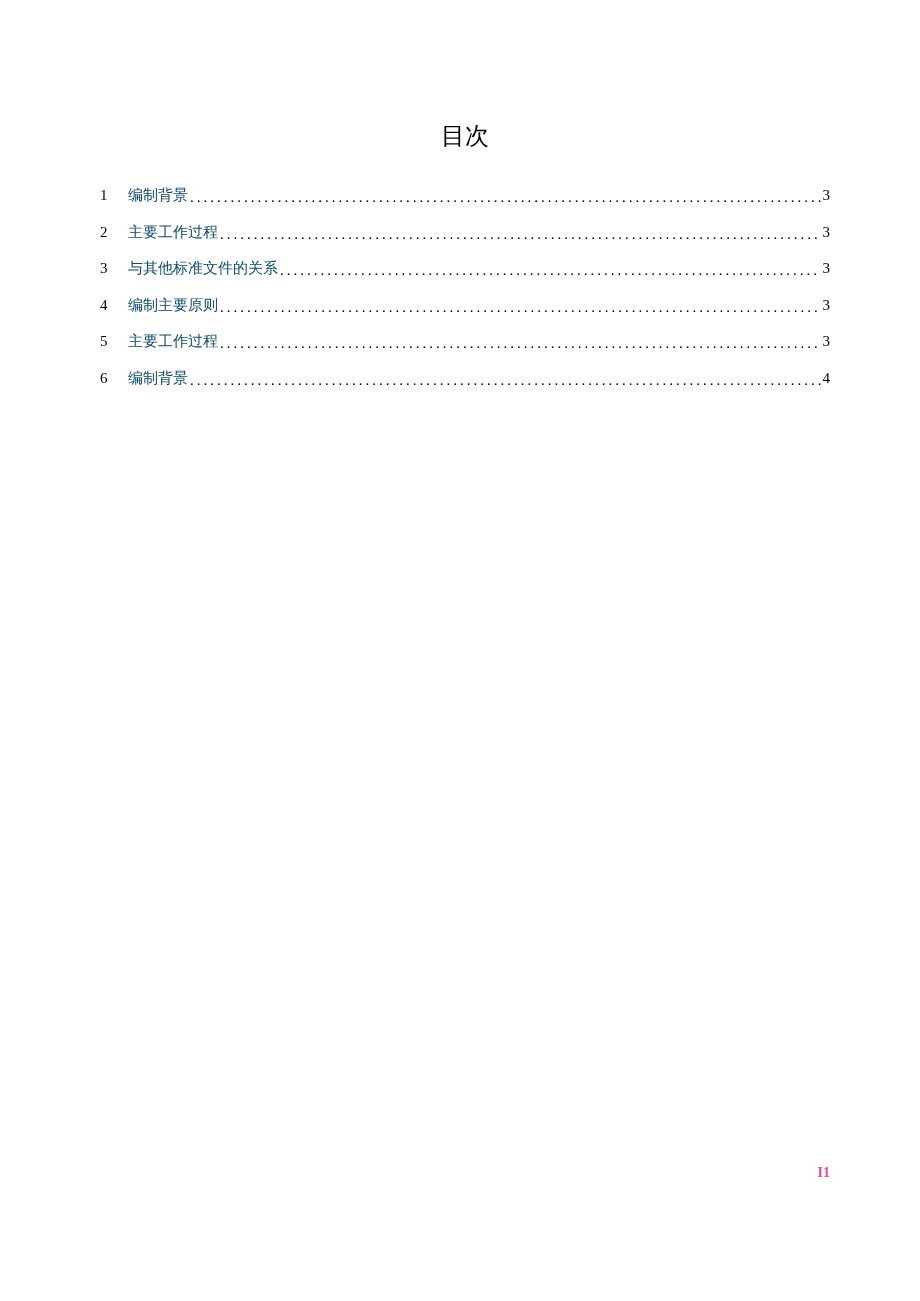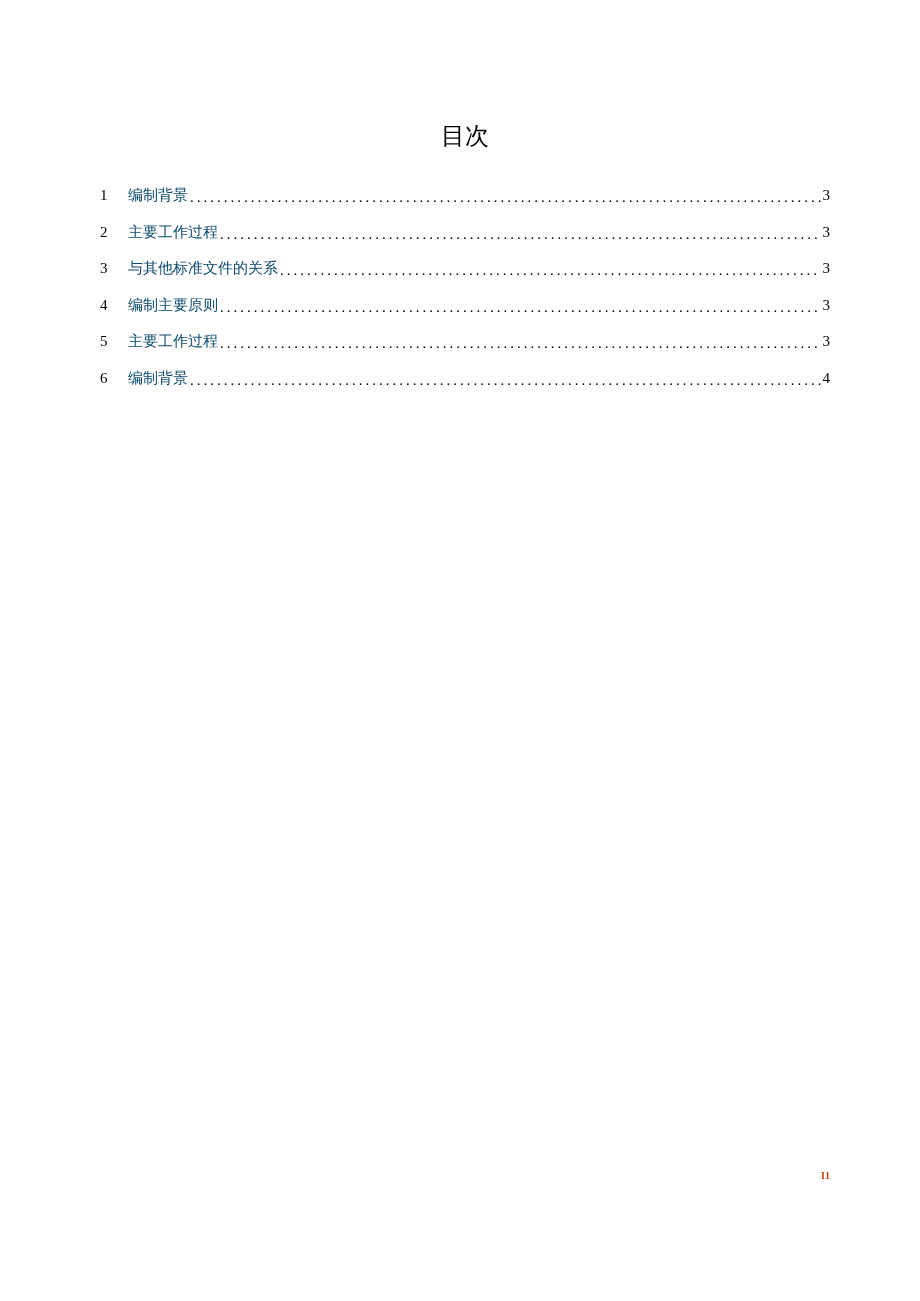--- a/index.html
+++ b/index.html
@@ -63,22 +63,22 @@
     }
     .toc-page {
       flex-shrink: 0;
       color: #000;
       padding-left: 2px;
     }
     .page-number {
       position: absolute;
       right: 90px;
       bottom: 120px;
-      font-size: 10px;
-      color: #c2410c;
+      font-size: 14px;
+      color: #ec4899;
       font-weight: bold;
     }
   </style>
 </head>
 <body>
 
 <div class="page">
   <h1 class="title">目次</h1>
 
   <div class="toc">

